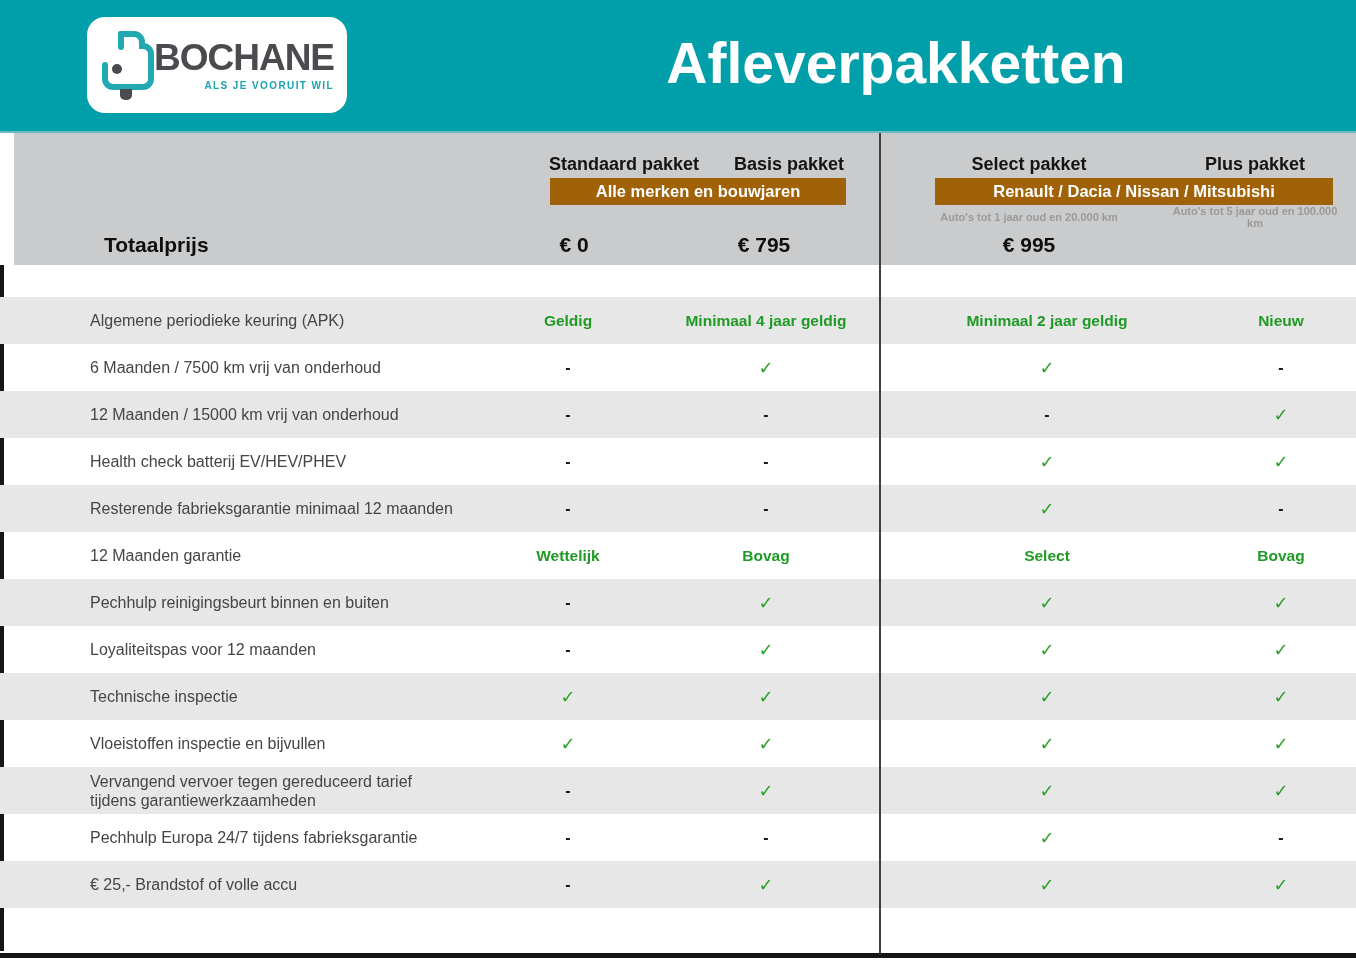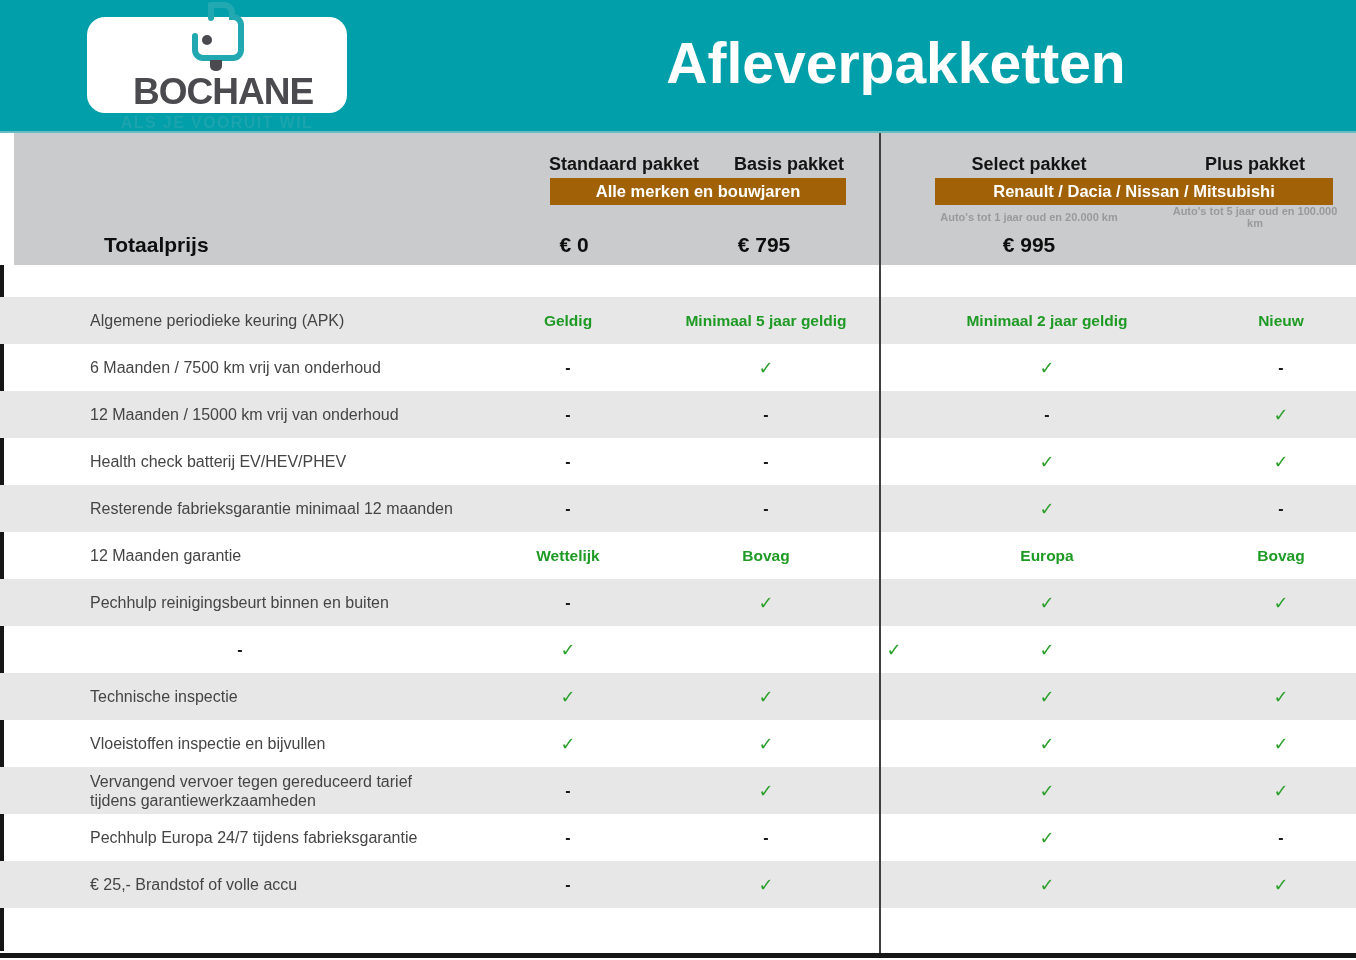--- a/index.html
+++ b/index.html
@@ -4,25 +4,25 @@
 <style>
   html,body{margin:0;padding:0;background:#ffffff;}
   .page{position:relative;width:1356px;height:960px;overflow:hidden;background:#ffffff;
         font-family:"Liberation Sans",sans-serif;-webkit-font-smoothing:antialiased;}
 
   
   .teal{position:absolute;left:0;top:0;width:1356px;height:131px;background:var(--teal,#019FA9);
         border-bottom:2px solid #66BDC4;}
   .logo-card{position:absolute;left:87px;top:17px;width:260px;height:96px;background:#ffffff;
         border-radius:18px;display:flex;align-items:center;justify-content:center;}
-  .logo-inner{display:flex;align-items:center;flex-direction:column;}
+  .logo-inner{display:flex;align-items:center;}
   .logo-mark{width:54px;height:74px;flex:0 0 auto;}
   .wordmark-wrap{display:flex;flex-direction:column;align-items:flex-end;}
   .wordmark{font-size:37px;font-weight:700;color:#4A4A4F;letter-spacing:-1px;line-height:1;}
-  .tagline{font-size:16px;font-weight:700;color:#1BA3AE;letter-spacing:1.4px;margin-top:4px;}
+  .tagline{font-size:10px;font-weight:700;color:#1BA3AE;letter-spacing:1.4px;margin-top:4px;}
   .page-title{position:absolute;left:896px;top:50%;transform:translate(-50%,-54%);
         color:#ffffff;font-size:57px;font-weight:800;white-space:nowrap;}
 
   
   .grid{display:grid;grid-template-columns:480px 160px 220px 20px 270px 182px 24px;}
   .c{text-align:center;}
 
   
   .band{position:absolute;left:14px;top:133px;width:1356px;height:132px;background:#CACBCC;}
   .names{height:44px;align-items:end;}
@@ -123,21 +123,21 @@
       <div></div>
     </div>
   </div>
 
   <div class="rows">
     <div class="strip gap leftbar"></div>
     <div id="rows-host">
         <div class="grid row gray">
       <div class="row-label">Algemene periodieke keuring (APK)</div>
       <div class="c val cell-text">Geldig</div>
-      <div class="c val cell-text">Minimaal 5 jaar geldig</div>
+      <div class="c val cell-text">Minimaal 4 jaar geldig</div>
       <div></div>
       <div class="c val cell-text">Minimaal 2 jaar geldig</div>
       <div class="c val cell-text">Nieuw</div>
       <div></div>
     </div>
         <div class="grid row white leftbar">
       <div class="row-label">6 Maanden / 7500 km vrij van onderhoud</div>
       <div class="c val cell-dash">-</div>
       <div class="c val cell-check">✓</div>
       <div></div>
@@ -170,34 +170,35 @@
       <div></div>
       <div class="c val cell-check">✓</div>
       <div class="c val cell-dash">-</div>
       <div></div>
     </div>
         <div class="grid row white leftbar">
       <div class="row-label">12 Maanden garantie</div>
       <div class="c val cell-text">Wettelijk</div>
       <div class="c val cell-text">Bovag</div>
       <div></div>
-      <div class="c val cell-text">Europa</div>
+      <div class="c val cell-text">Select</div>
       <div class="c val cell-text">Bovag</div>
       <div></div>
     </div>
         <div class="grid row gray">
       <div class="row-label">Pechhulp reinigingsbeurt binnen en buiten</div>
       <div class="c val cell-dash">-</div>
       <div class="c val cell-check">✓</div>
       <div></div>
       <div class="c val cell-check">✓</div>
       <div class="c val cell-check">✓</div>
       <div></div>
     </div>
         <div class="grid row white leftbar">
+      <div class="row-label">Loyaliteitspas voor 12 maanden</div>
       <div class="c val cell-dash">-</div>
       <div class="c val cell-check">✓</div>
       <div></div>
       <div class="c val cell-check">✓</div>
       <div class="c val cell-check">✓</div>
       <div></div>
     </div>
         <div class="grid row gray">
       <div class="row-label">Technische inspectie</div>
       <div class="c val cell-check">✓</div>

